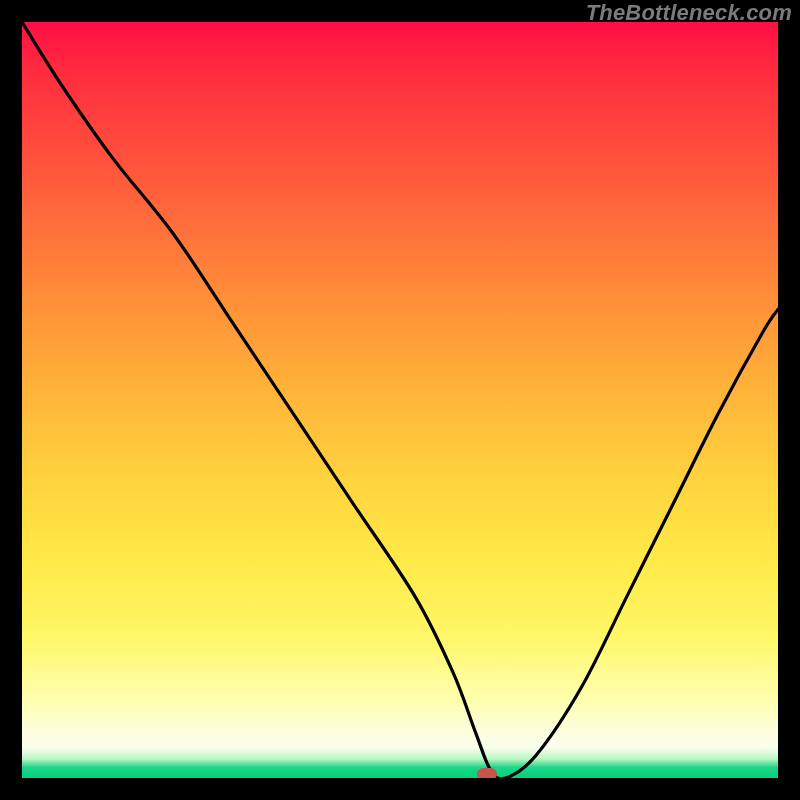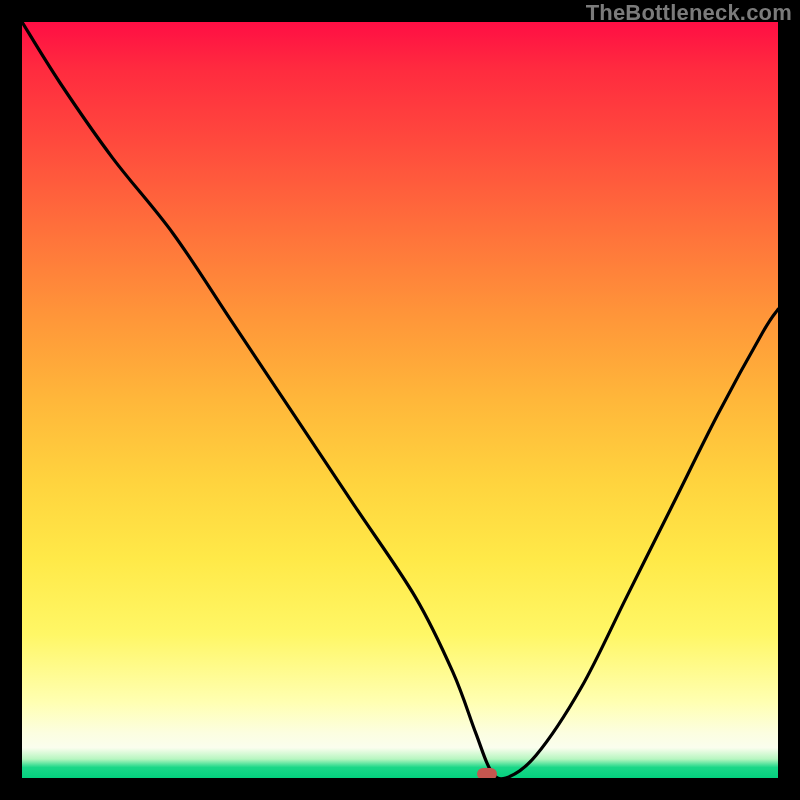--- a/index.html
+++ b/index.html
@@ -9,20 +9,21 @@
     height: 800px;
     background: #000;
     font-family: Arial, Helvetica, sans-serif;
     overflow: hidden;
   }
   .stage {
     position: relative;
     width: 800px;
     height: 792px;
     background: #000;
+    font-style: italic;
   }
   .plot {
     position: absolute;
     left: 22px;
     top: 22px;
     width: 756px;
     height: 756px;
     overflow: hidden;
   }
   .gradient {

